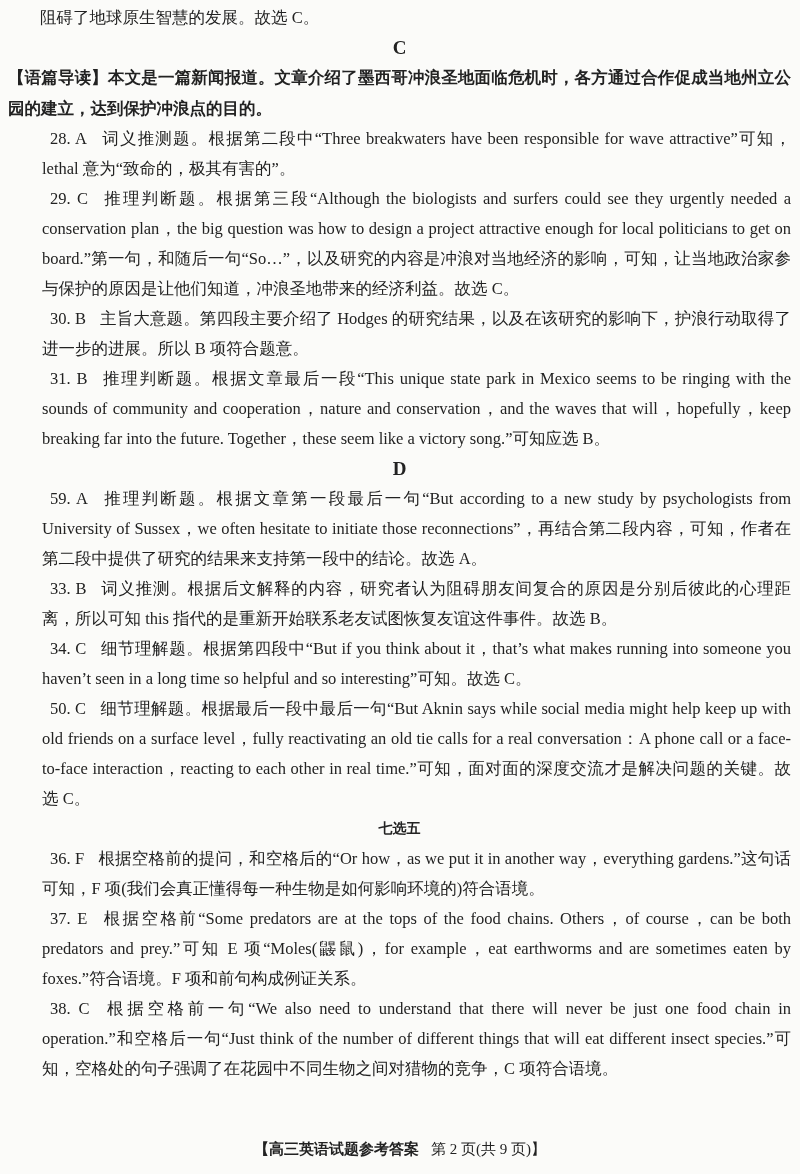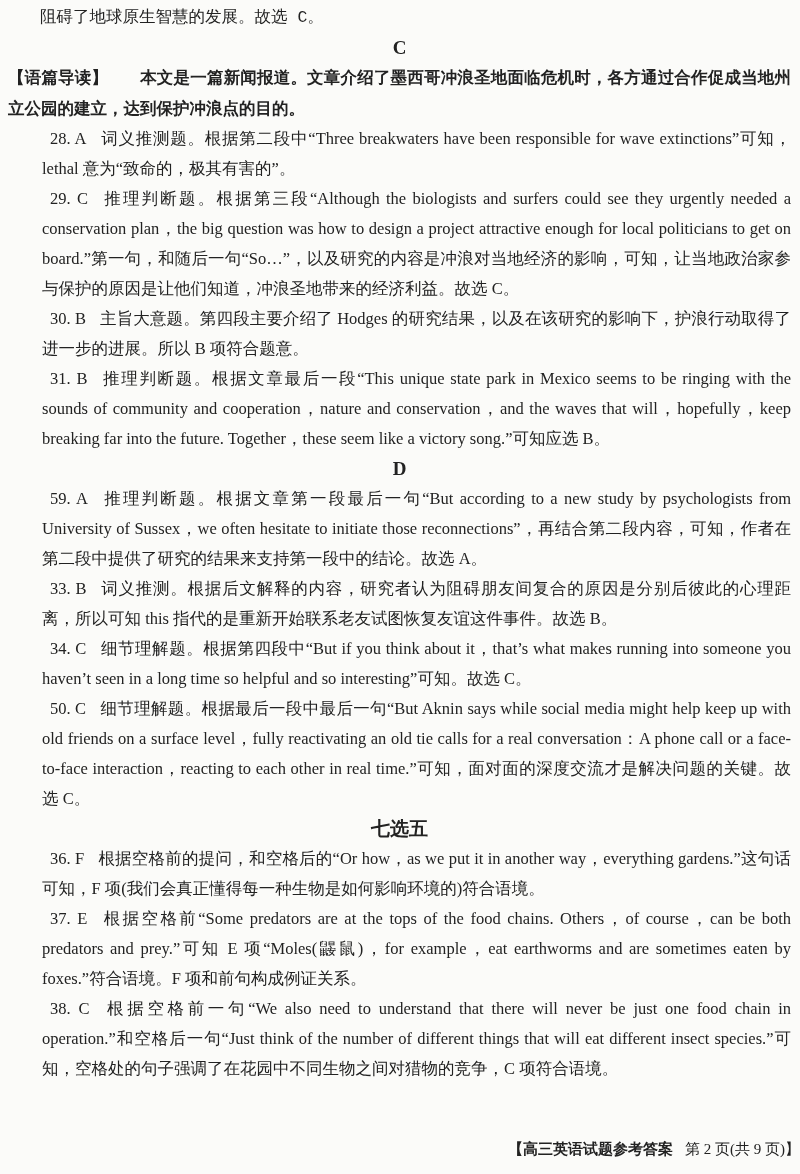--- a/index.html
+++ b/index.html
@@ -5,50 +5,50 @@
   html,body{margin:0;padding:0;}
   body{
     width:800px;height:1174px;
     background:#fbfbf9;color:#222;
     font-family:"Liberation Serif","DejaVu Serif",serif;
     font-size:16.5px;line-height:30px;
     overflow:hidden;position:relative;
   }
   .page{padding:3px 9px 0 8px;}
   p{margin:0;}
-  .cont{padding-left:32px;text-align:justify;font-family:Liberation Mono, monospace;}
+  .cont{padding-left:32px;text-align:justify;}
   .sec-heading{text-align:center;font-weight:700;}
   .sec-heading.letter{font-size:19px;}
-  .sec-heading.cn{font-size:19px;font-family:Liberation Serif, serif;}
+  .sec-heading.cn{font-size:14px;font-family:Liberation Serif, serif;}
   .intro{text-align:justify;}
   .intro .intro-label{font-weight:700;font-family:Liberation Mono, monospace;}
-  .intro .intro-text{font-weight:600;margin-left:32px;}
+  .intro .intro-text{font-weight:600;}
   .item{padding-left:34px;text-indent:-28px;text-align:justify;}
   .item .num{margin-right:14px;white-space:nowrap;margin-left:36px;}
   .footer{
     position:absolute;left:0;right:0;bottom:14px;
-    text-align:right;line-height:22px;
+    text-align:center;line-height:22px;
   }
   .footer .t{
     font-family:"Liberation Sans","DejaVu Sans",sans-serif;
     font-weight:700;font-size:15px;
   }
   .footer .p{font-size:15px;margin-left:12px;}
 </style>
 </head>
 <body>
 
 <div class="page">
 
   <p class="cont">阻碍了地球原生智慧的发展。故选 C。</p>
 
   <div>
     <p class="sec-heading letter">C</p>
     <p class="intro"><span class="intro-label">【语篇导读】</span><span class="intro-text">本文是一篇新闻报道。文章介绍了墨西哥冲浪圣地面临危机时，各方通过合作促成当地州立公园的建立，达到保护冲浪点的目的。</span></p>
-    <p class="item"><span class="num">28. A</span><span>词义推测题。根据第二段中“Three breakwaters have been responsible for wave extinctions”可知，lethal 意为“致命的，极其有害的”。</span></p>
+    <p class="item"><span class="num">28. A</span><span>词义推测题。根据第二段中“Three breakwaters have been responsible for wave attractive”可知，lethal 意为“致命的，极其有害的”。</span></p>
     <p class="item"><span class="num">29. C</span><span>推理判断题。根据第三段“Although the biologists and surfers could see they urgently needed a conservation plan，the big question was how to design a project attractive enough for local politicians to get on board.”第一句，和随后一句“So…”，以及研究的内容是冲浪对当地经济的影响，可知，让当地政治家参与保护的原因是让他们知道，冲浪圣地带来的经济利益。故选 C。</span></p>
     <p class="item"><span class="num">30. B</span><span>主旨大意题。第四段主要介绍了 Hodges 的研究结果，以及在该研究的影响下，护浪行动取得了进一步的进展。所以 B 项符合题意。</span></p>
     <p class="item"><span class="num">31. B</span><span>推理判断题。根据文章最后一段“This unique state park in Mexico seems to be ringing with the sounds of community and cooperation，nature and conservation，and the waves that will，hopefully，keep breaking far into the future. Together，these seem like a victory song.”可知应选 B。</span></p>
   </div>
 
   <div>
     <p class="sec-heading letter">D</p>
     <p class="item"><span class="num">59. A</span><span>推理判断题。根据文章第一段最后一句“But according to a new study by psychologists from University of Sussex，we often hesitate to initiate those reconnections”，再结合第二段内容，可知，作者在第二段中提供了研究的结果来支持第一段中的结论。故选 A。</span></p>
     <p class="item"><span class="num">33. B</span><span>词义推测。根据后文解释的内容，研究者认为阻碍朋友间复合的原因是分别后彼此的心理距离，所以可知 this 指代的是重新开始联系老友试图恢复友谊这件事件。故选 B。</span></p>
     <p class="item"><span class="num">34. C</span><span>细节理解题。根据第四段中“But if you think about it，that’s what makes running into someone you haven’t seen in a long time so helpful and so interesting”可知。故选 C。</span></p>

